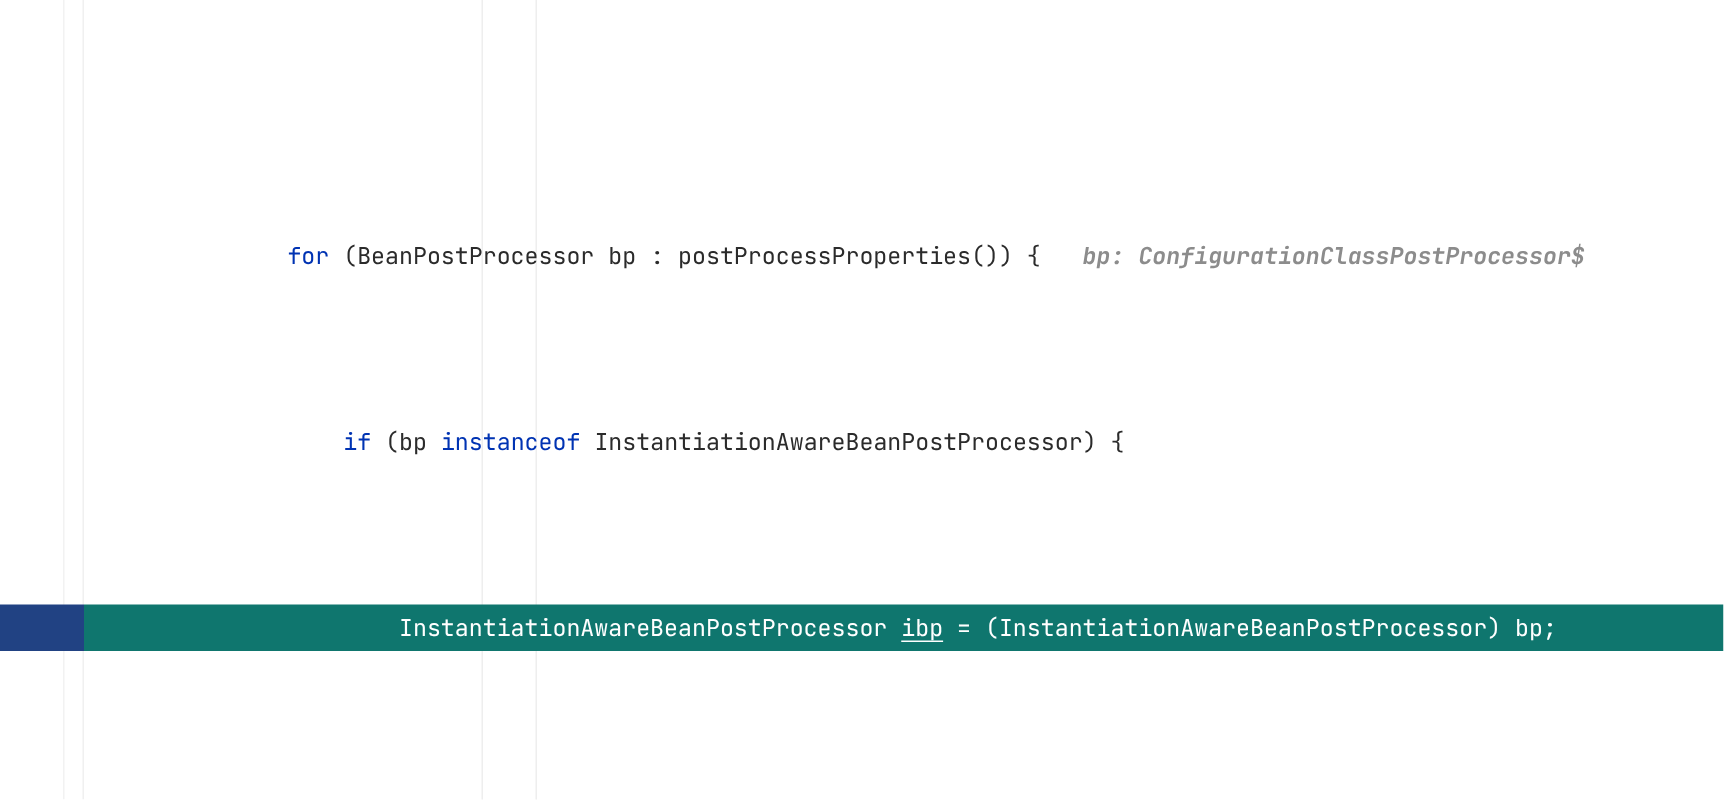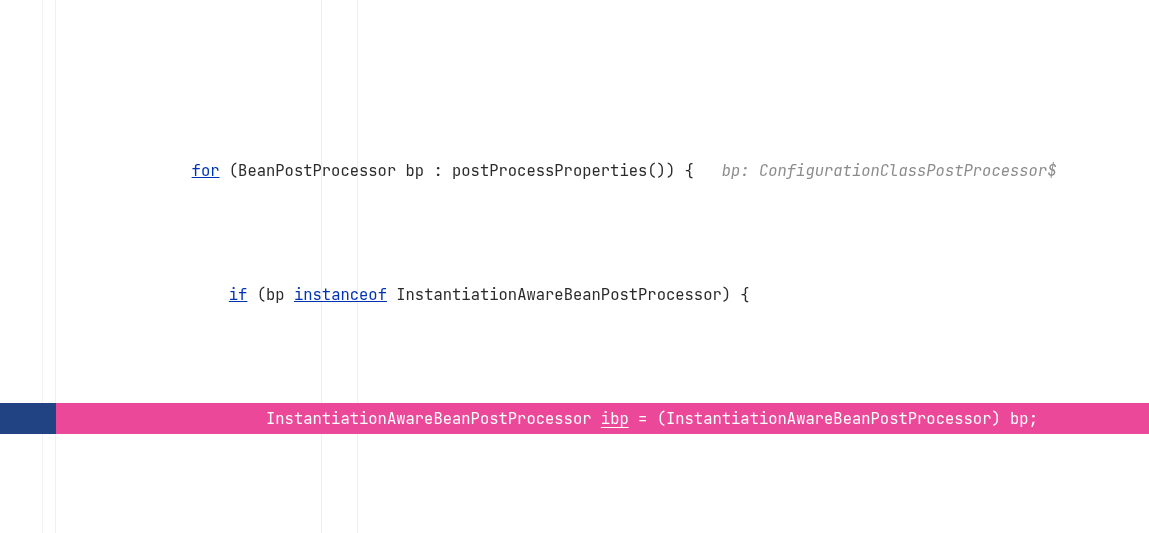--- a/index.html
+++ b/index.html
@@ -38,37 +38,38 @@
     left: 56px;
     top: 0;
     right: 0;
   }
   .line {
     height: 31px;
     position: relative;
     padding-left: 24px;
   }
   .line.highlight {
-    background: #ec4899;
+    background: #0f766e;
     color: #ffffff;
   }
   .line.highlight .hl-gutter {
     position: absolute;
     left: -56px;
     top: 0;
     height: 31px;
     width: 56px;
     background: #214283;
   }
-  .kw { color: #0033b3; text-decoration: underline; }
+  .kw { color: #0033b3; }
   .udl { text-decoration: underline; text-decoration-color: #b0b0b0; text-decoration-thickness: 1px; text-underline-offset: 3px; }
   .line.highlight .udl { text-decoration-color: #ffffff; }
   .inlay {
     color: #8c8c8c;
     font-style: italic;
+    font-weight: bold;
   }
   .vguide {
     position: absolute;
     top: 0;
     bottom: 0;
     width: 1px;
     background: #eeeeee;
   }
   .vg1 { left: 301px; }
   .vg2 { left: 265px; }

